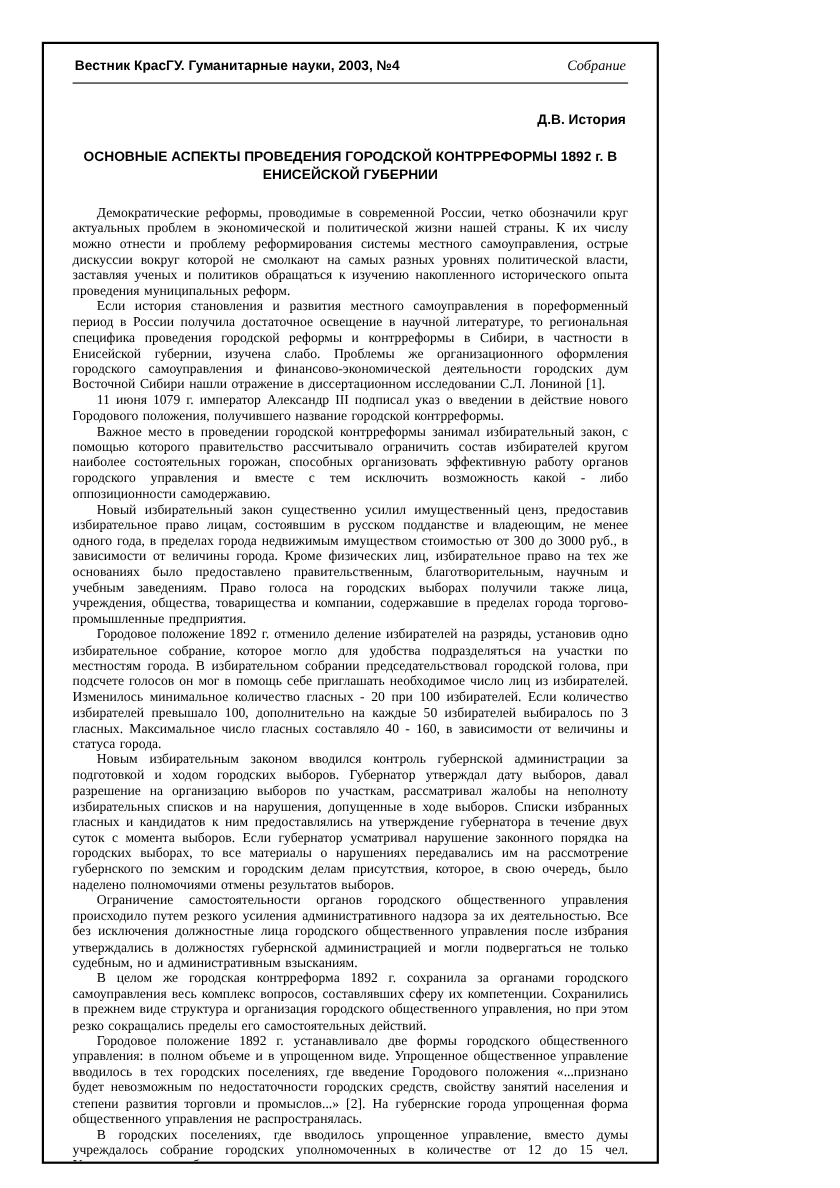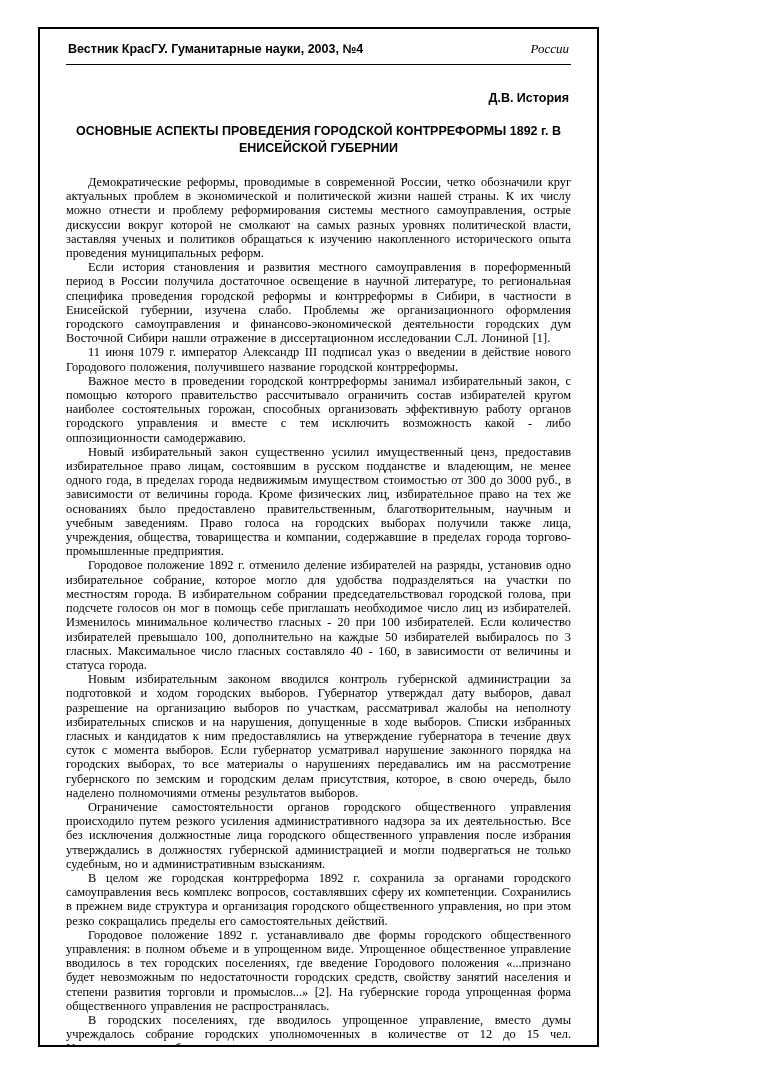--- a/index.html
+++ b/index.html
@@ -11,21 +11,21 @@
     width: 764px;
     height: 1080px;
     position: relative;
     font-family: "Liberation Serif", serif;
     color: #000;
     -webkit-font-smoothing: antialiased;
   }
   .page {
     position: absolute;
     left: 38px;
-    top: 27px;
+    top: 38px;
     width: 561px;
     height: 1020px;
     box-sizing: border-box;
     border: 2px solid #000;
     padding: 10px 26px 12px 26px;
     background: #fff;
     overflow: hidden;
   }
   .page-header {
     display: flex;
@@ -75,21 +75,21 @@
     word-spacing: 1px;
   }
 </style>
 </head>
 <body>
 
 <div class="page">
 
   <div class="page-header">
     <span class="journal">Вестник КрасГУ. Гуманитарные науки, 2003, №4</span>
-    <span class="section">России</span>
+    <span class="section">Собрание</span>
   </div>
 
   <div class="author">Д.В. История</div>
 
   <h1 class="title">ОСНОВНЫЕ АСПЕКТЫ ПРОВЕДЕНИЯ ГОРОДСКОЙ КОНТРРЕФОРМЫ 1892 г. В ЕНИСЕЙСКОЙ ГУБЕРНИИ</h1>
 
   <div class="body">
       <p class="para">Демократические реформы, проводимые в современной России, четко обозначили круг актуальных проблем в экономической и политической жизни нашей страны. К их числу можно отнести и проблему реформирования системы местного самоуправления, острые дискуссии вокруг которой не смолкают на самых разных уровнях политической власти, заставляя ученых и политиков обращаться к изучению накопленного исторического опыта проведения муниципальных реформ.</p>
       <p class="para">Если история становления и развития местного самоуправления в пореформенный период в России получила достаточное освещение в научной литературе, то региональная специфика проведения городской реформы и контрреформы в Сибири, в частности в Енисейской губернии, изучена слабо. Проблемы же организационного оформления городского самоуправления и финансово-экономической деятельности городских дум Восточной Сибири нашли отражение в диссертационном исследовании С.Л. Лониной [1].</p>
       <p class="para">11 июня 1079 г. император Александр III подписал указ о введении в действие нового Городового положения, получившего название городской контрреформы.</p>

